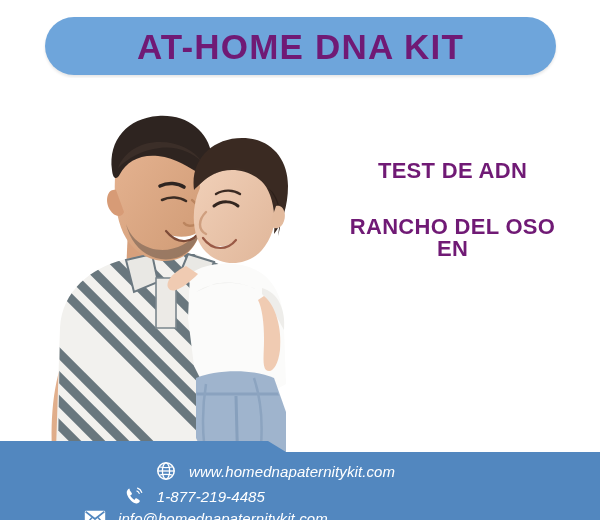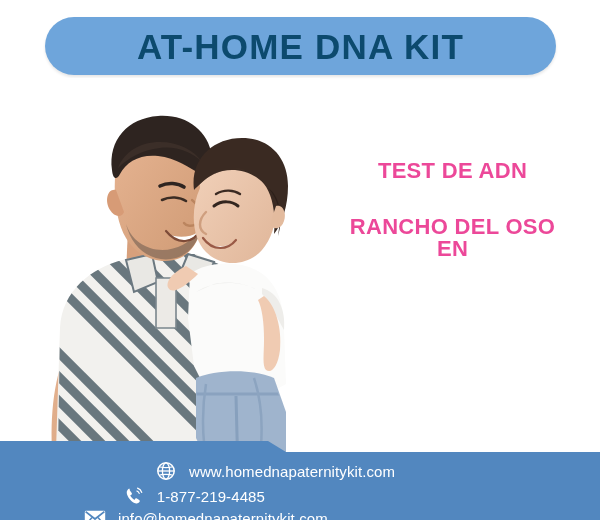--- a/index.html
+++ b/index.html
@@ -26,21 +26,21 @@
     width: 511px;
     height: 58px;
     background: #6ea5db;
     border-radius: 29px;
     display: flex;
     align-items: center;
     justify-content: center;
     box-shadow: 0 2px 3px rgba(0,0,0,0.10);
   }
   #header-title {
-    color: #0c4a6e;
+    color: #701a75;
     font-size: 35px;
     font-weight: bold;
     letter-spacing: 1.2px;
     line-height: 1;
     white-space: nowrap;
     font-family: "Liberation Sans", sans-serif;
   }
 
   
   #photo {
@@ -54,38 +54,39 @@
 
   
   #headline-block {
     position: absolute;
     left: 315px;
     top: 160px;
     width: 275px;
     text-align: center;
   }
   .headline-line {
-    color: #ec4899;
+    color: #701a75;
     font-size: 22px;
     font-weight: bold;
     letter-spacing: 0.3px;
     line-height: 1;
     font-family: "Liberation Sans", sans-serif;
     white-space: nowrap;
   }
   .headline-line.l1 { margin-bottom: 34px; }
   .headline-line.l2 { margin-bottom: 34px; }
 
   
   #footer {
     position: absolute;
     left: 0;
     bottom: 0;
     width: 600px;
     height: 80px;
+    font-style: italic;
   }
   #footer-shape {
     position: absolute;
     inset: 0;
   }
   #footer-content {
     position: absolute;
     inset: 0;
   }
   .footer-row {

